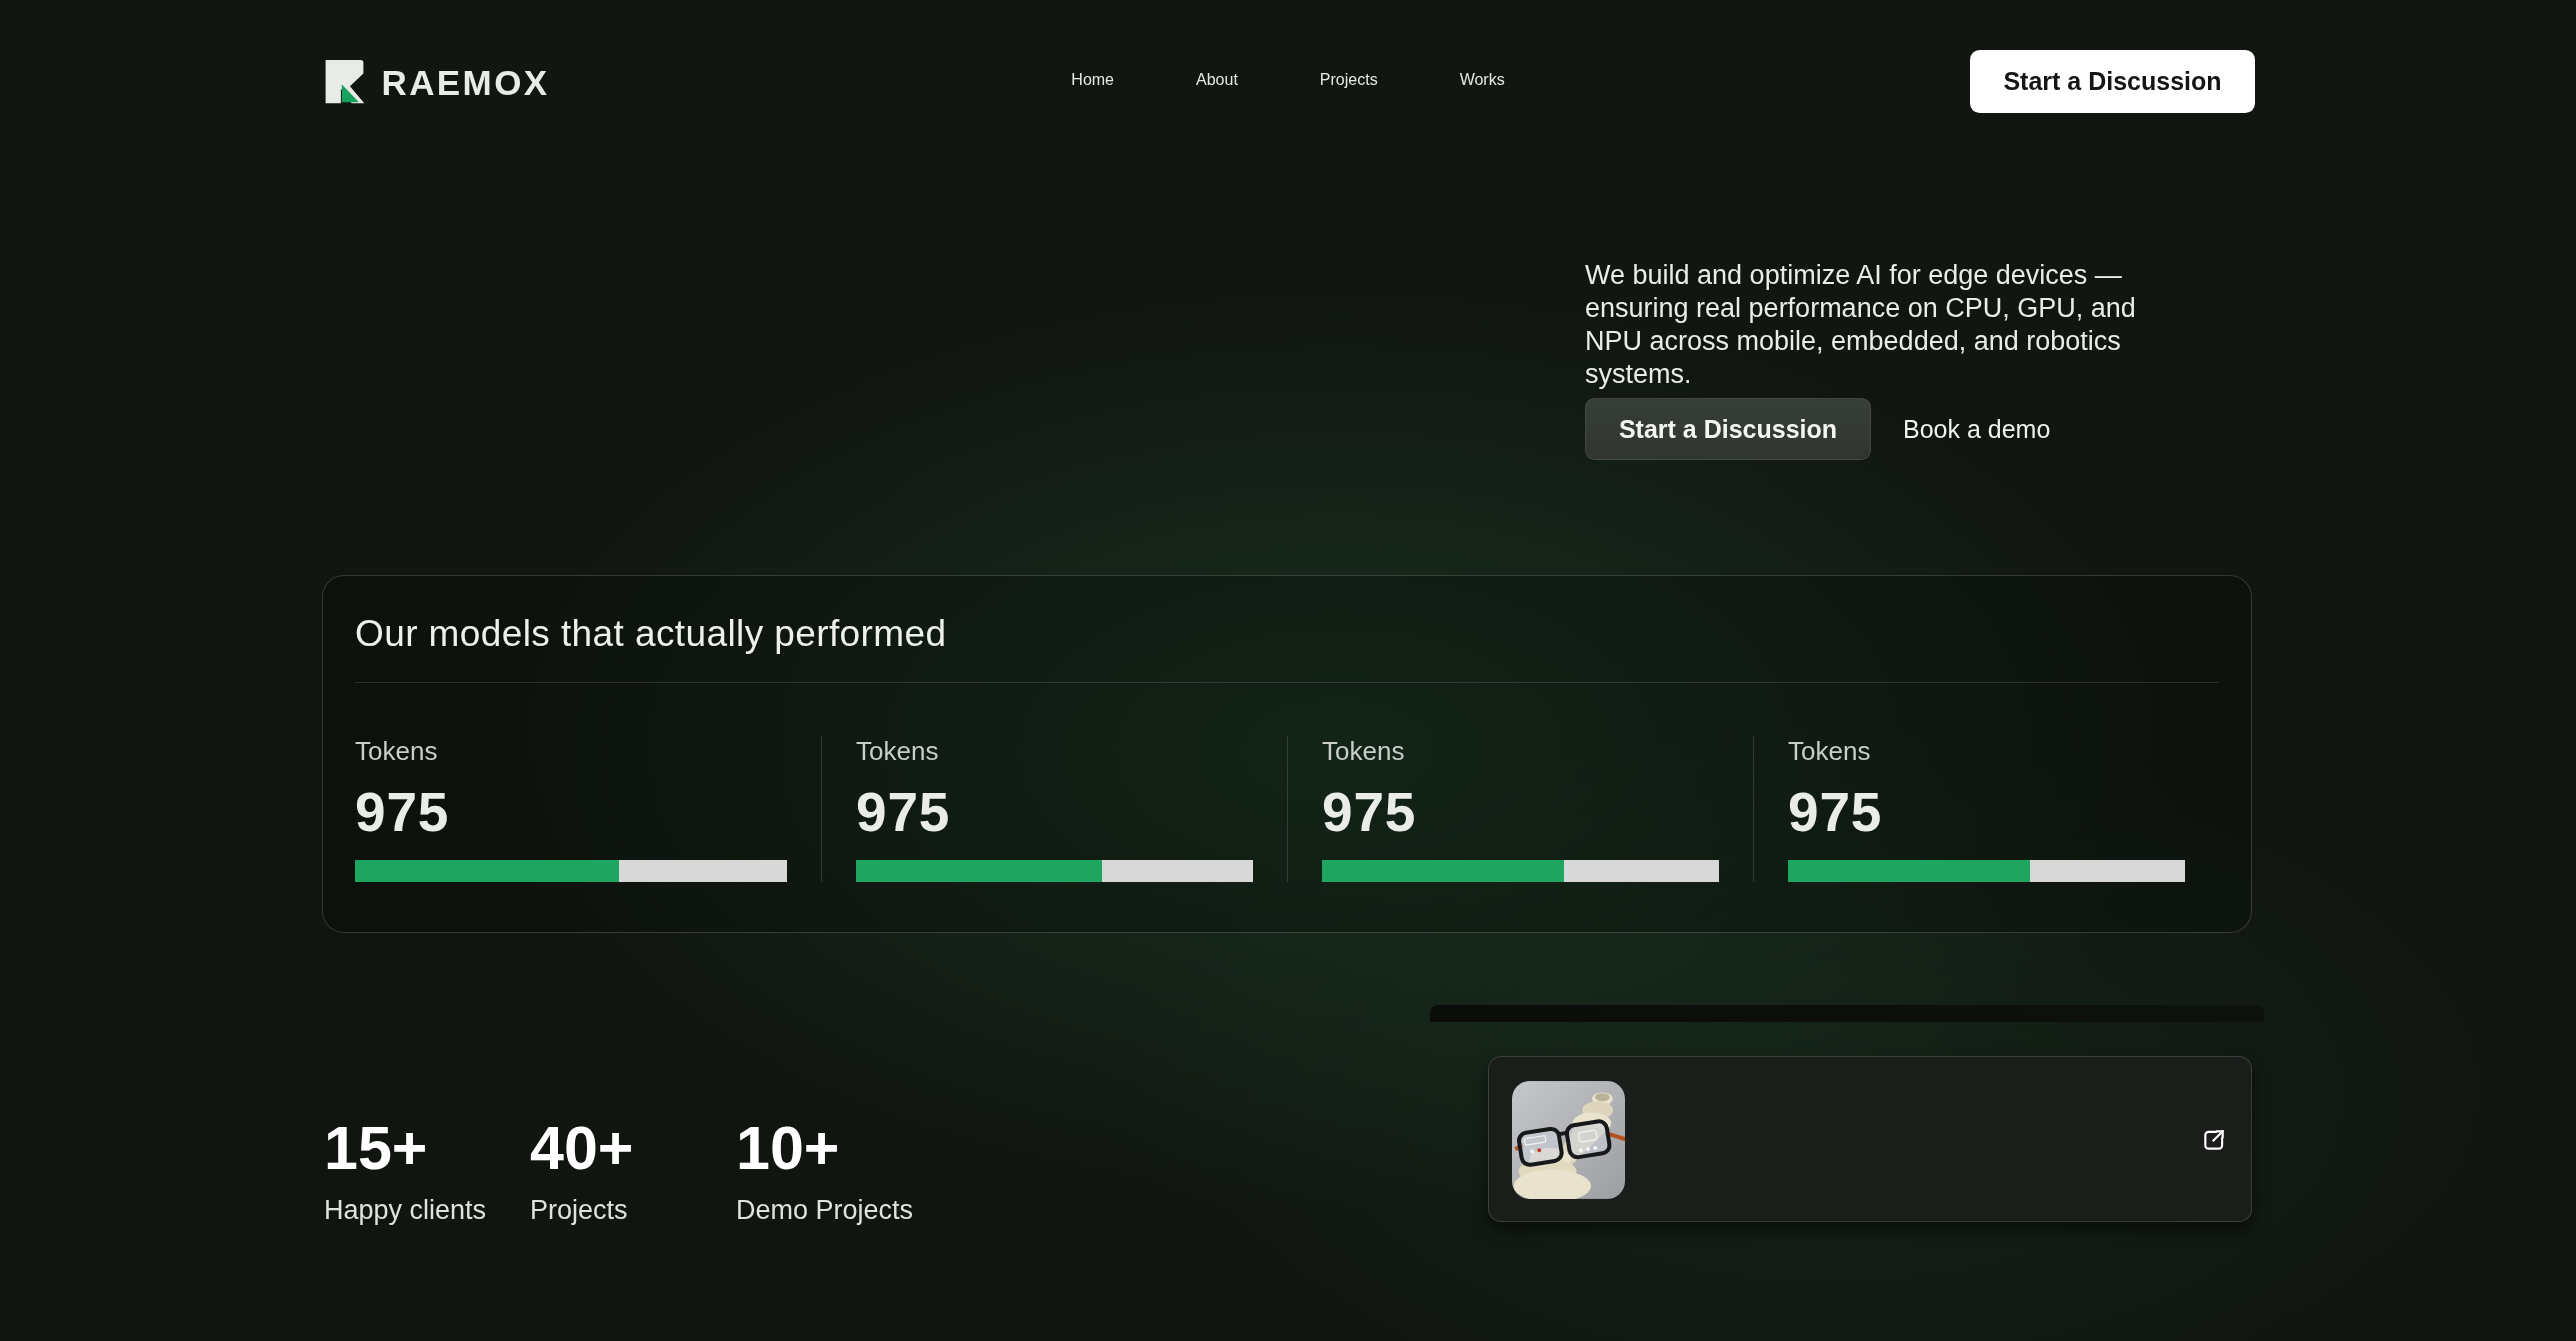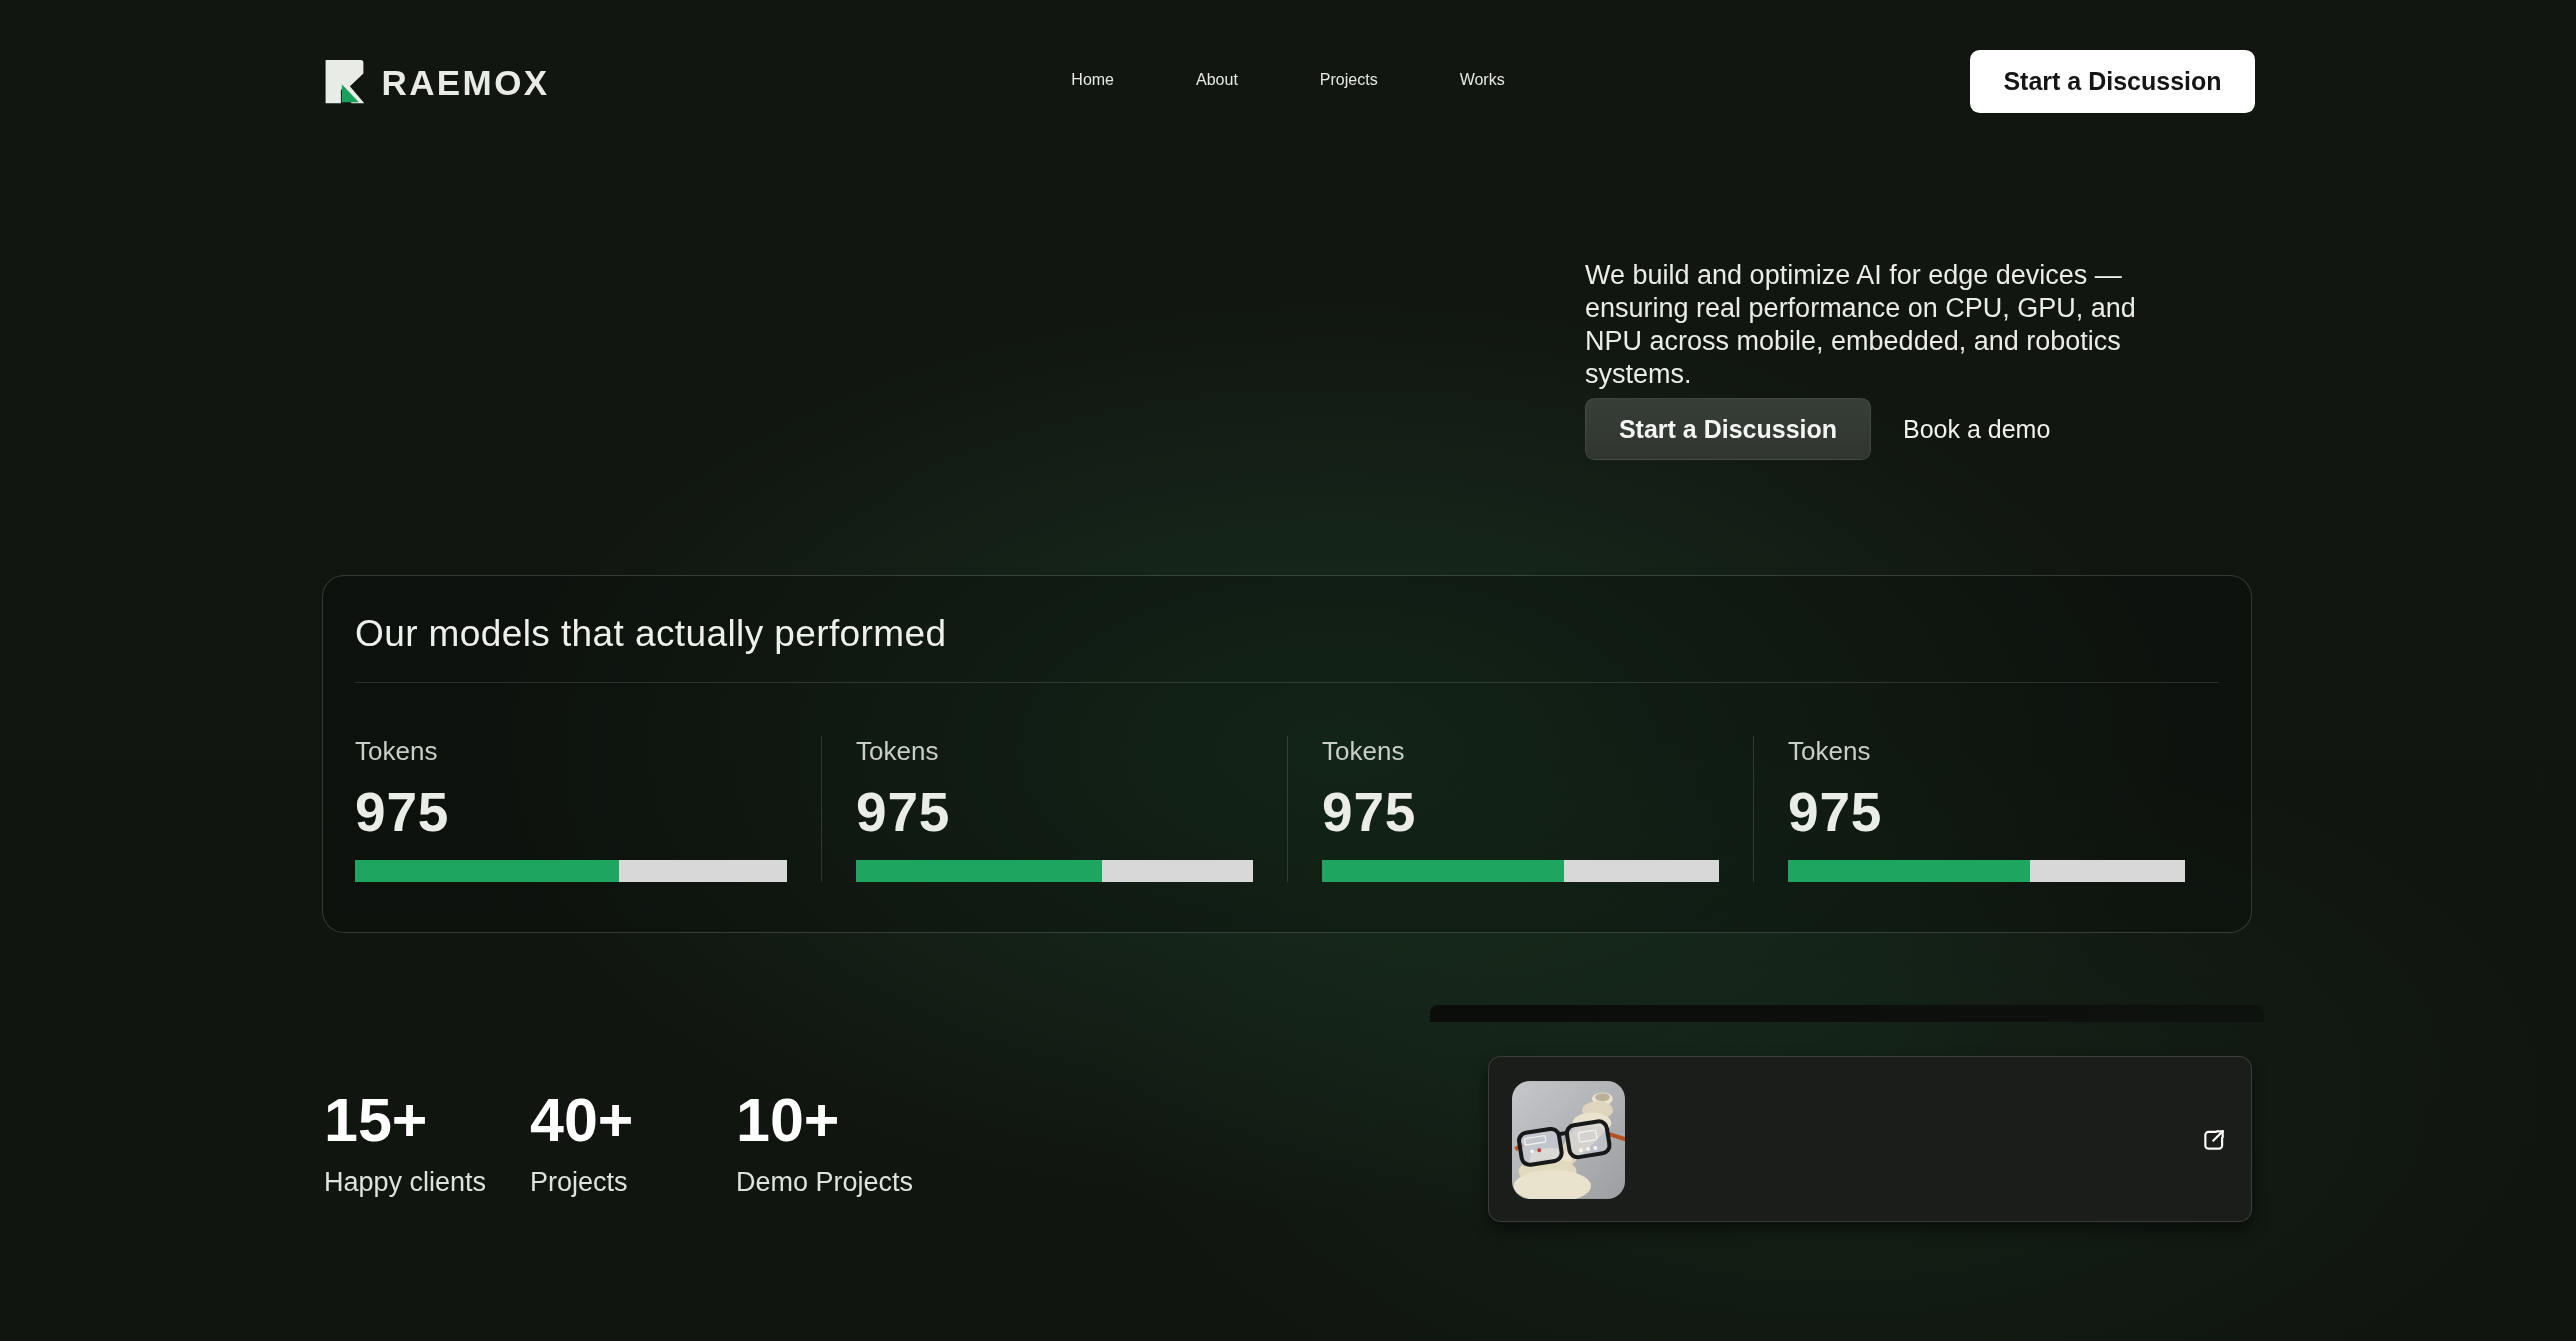--- a/index.html
+++ b/index.html
@@ -61,21 +61,21 @@
   .token-col + .token-col { padding-left:34px; border-left:0.8px solid rgba(255,255,255,0.14); }
   .token-label { font-size:26px; color:#c9cec8; }
   .token-value { margin-top:13px; font-size:55px; font-weight:700; color:#e9ece7; letter-spacing:0.8px; }
   .bar-track { margin-top:16px; height:22px; background:#d8d8d8; }
   .bar-fill { height:100%; background:#1ea55f; }
 
   
   .stats { position:absolute; left:324px; top:1088px; display:flex; }
   .stat { width:206px; }
   .stat:last-child { width:auto; }
-  .stat-value { font-size:61px; font-weight:700; color:#ffffff; line-height:64px; }
+  .stat-value { font-size:61px; font-weight:700; color:#ffffff; line-height:64px;margin-top:28px; }
   .stat-label { margin-top:14.5px; font-size:27px; color:#dfe3de; }
 
   
   .blog-strip {
     position:absolute; left:1430px; top:1005px; width:834px; height:17px;
     border-radius:8px 8px 0 0;
     background:linear-gradient(90deg,#0a0d0a 0%, #0c0f0c 60%, #0e120e 100%);
   }
   .blog-card {
     position:absolute; left:1488px; top:1056px; width:764px; height:166px;

